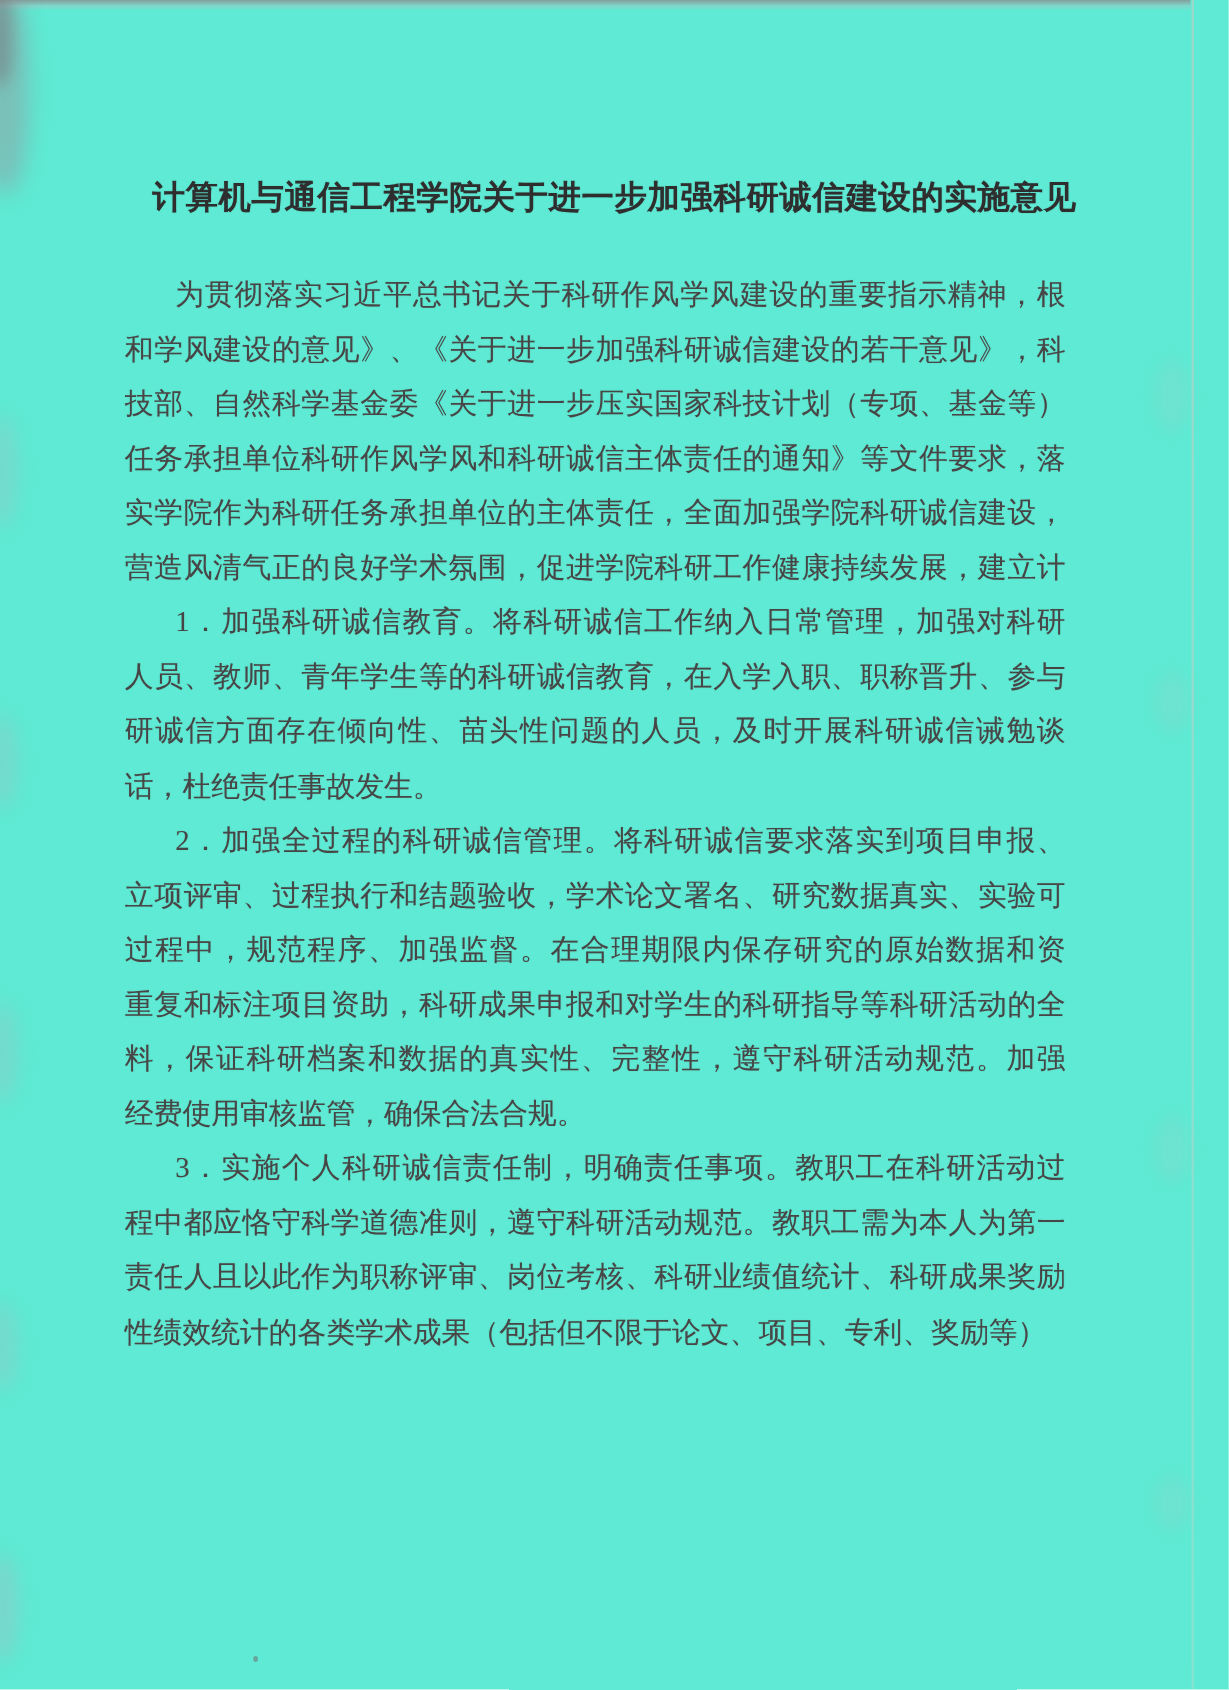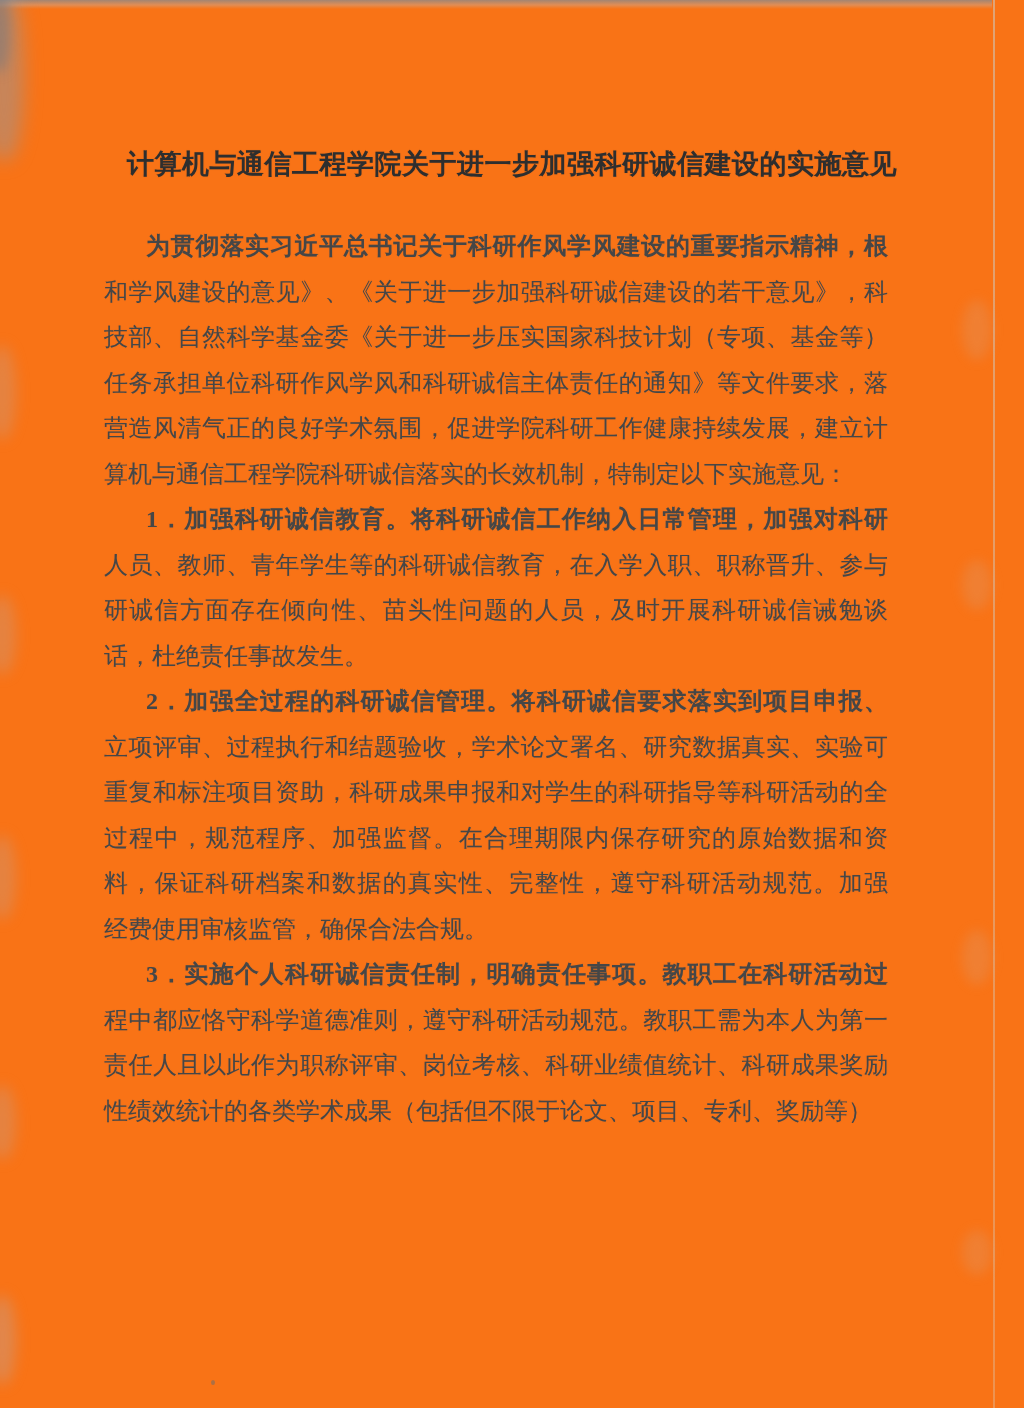--- a/index.html
+++ b/index.html
@@ -1,20 +1,20 @@
 <!DOCTYPE html>
 <html><head>
 <meta charset="utf-8">
 <style>
   html, body { margin: 0; padding: 0; background: #ffffff; }
   .page {
     position: relative;
     width: 1024px;
     height: 1408px;
-    background: #f97316;
+    background: #5eead4;
     overflow: hidden;
     font-family: "Liberation Serif", "DejaVu Serif", serif;
   }
   
   .top-edge {
     position: absolute; top: 0; left: 0; width: 992px; height: 9px;
     background: linear-gradient(to bottom,
       rgba(138,138,140,0.78) 0%,
       rgba(185,185,188,0.38) 55%,
       rgba(250,250,250,0) 100%);
@@ -82,21 +82,21 @@
   }
   .line {
     height: 45.5px;
     line-height: 45.5px;
     text-align: left;
   }
   .line.justify {
     text-align: justify;
     text-align-last: justify;
   }
-  .line.indent { text-indent: 42px; font-weight: bold; }
+  .line.indent { text-indent: 42px; }
 </style>
 </head>
 <body>
 
 <div class="page">
 
   <div class="top-edge"></div>
   <div class="right-line"></div>
   <div class="corner-shade"></div>
   <div class="corner-shade-dark"></div>
@@ -111,30 +111,30 @@
   <div class="right-blob r4"></div>
   <div class="speck"></div>
 
   <h1 class="title">计算机与通信工程学院关于进一步加强科研诚信建设的实施意见</h1>
 
   <div class="doc-body">
       <div class="line indent justify">为贯彻落实习近平总书记关于科研作风学风建设的重要指示精神，根</div>
       <div class="line justify">和学风建设的意见》、《关于进一步加强科研诚信建设的若干意见》，科</div>
       <div class="line justify">技部、自然科学基金委《关于进一步压实国家科技计划（专项、基金等）</div>
       <div class="line justify">任务承担单位科研作风学风和科研诚信主体责任的通知》等文件要求，落</div>
+      <div class="line justify">实学院作为科研任务承担单位的主体责任，全面加强学院科研诚信建设，</div>
       <div class="line justify">营造风清气正的良好学术氛围，促进学院科研工作健康持续发展，建立计</div>
-      <div class="line">算机与通信工程学院科研诚信落实的长效机制，特制定以下实施意见：</div>
       <div class="line indent justify">1．加强科研诚信教育。将科研诚信工作纳入日常管理，加强对科研</div>
       <div class="line justify">人员、教师、青年学生等的科研诚信教育，在入学入职、职称晋升、参与</div>
       <div class="line justify">研诚信方面存在倾向性、苗头性问题的人员，及时开展科研诚信诫勉谈</div>
       <div class="line">话，杜绝责任事故发生。</div>
       <div class="line indent justify">2．加强全过程的科研诚信管理。将科研诚信要求落实到项目申报、</div>
       <div class="line justify">立项评审、过程执行和结题验收，学术论文署名、研究数据真实、实验可</div>
+      <div class="line justify">过程中，规范程序、加强监督。在合理期限内保存研究的原始数据和资</div>
       <div class="line justify">重复和标注项目资助，科研成果申报和对学生的科研指导等科研活动的全</div>
-      <div class="line justify">过程中，规范程序、加强监督。在合理期限内保存研究的原始数据和资</div>
       <div class="line justify">料，保证科研档案和数据的真实性、完整性，遵守科研活动规范。加强</div>
       <div class="line">经费使用审核监管，确保合法合规。</div>
       <div class="line indent justify">3．实施个人科研诚信责任制，明确责任事项。教职工在科研活动过</div>
       <div class="line justify">程中都应恪守科学道德准则，遵守科研活动规范。教职工需为本人为第一</div>
       <div class="line justify">责任人且以此作为职称评审、岗位考核、科研业绩值统计、科研成果奖励</div>
       <div class="line">性绩效统计的各类学术成果（包括但不限于论文、项目、专利、奖励等）</div>
     </div>
 
 </div>
 

